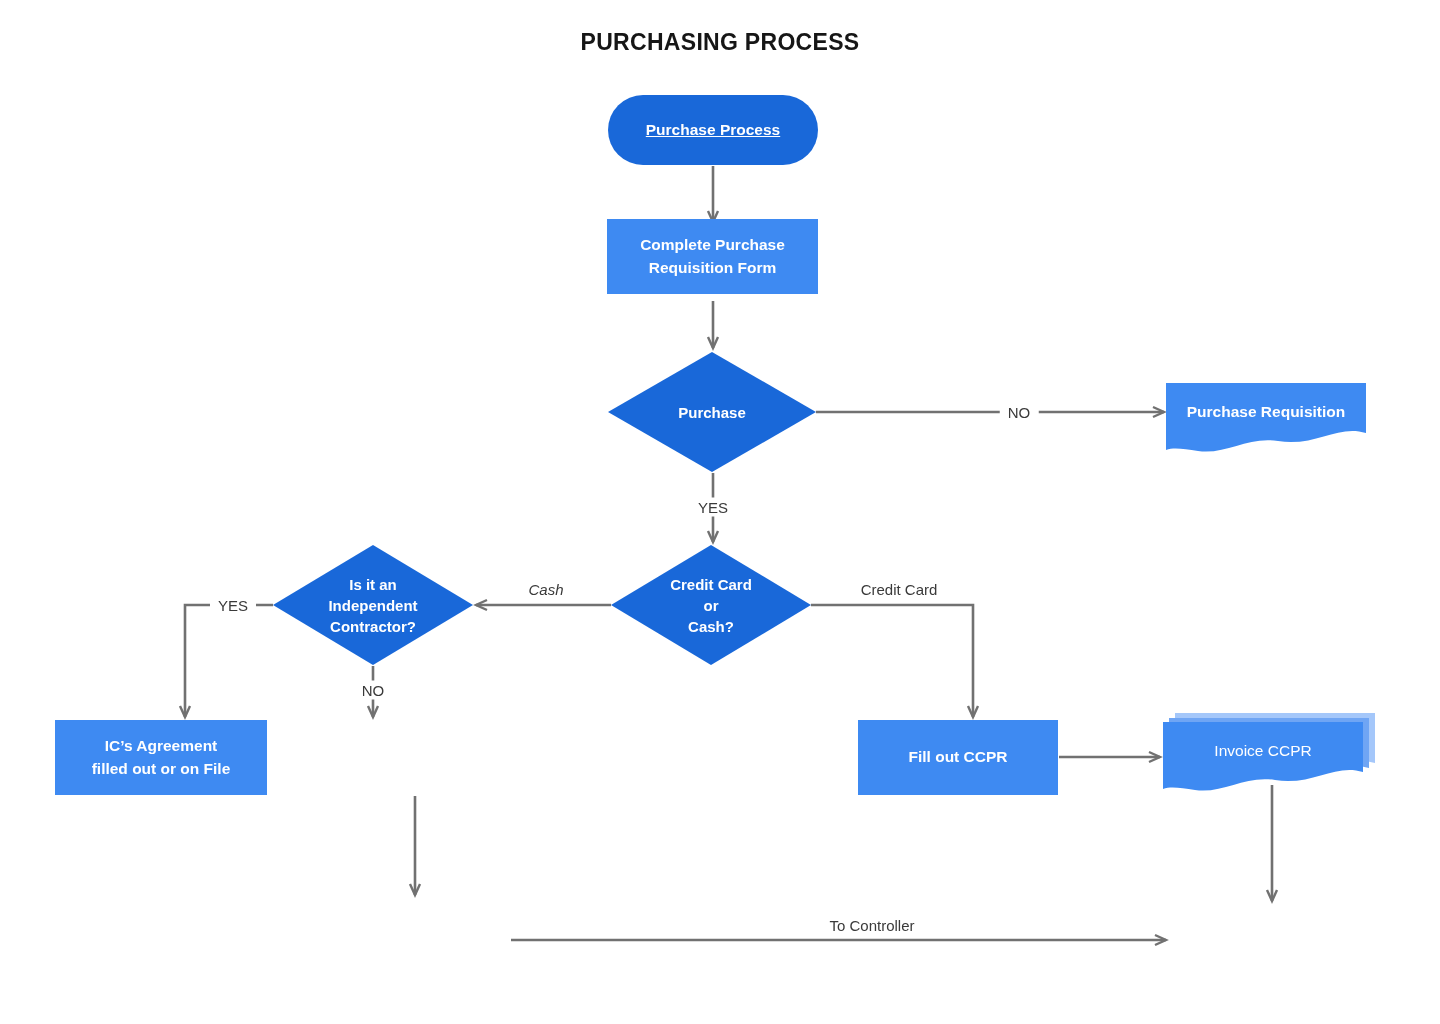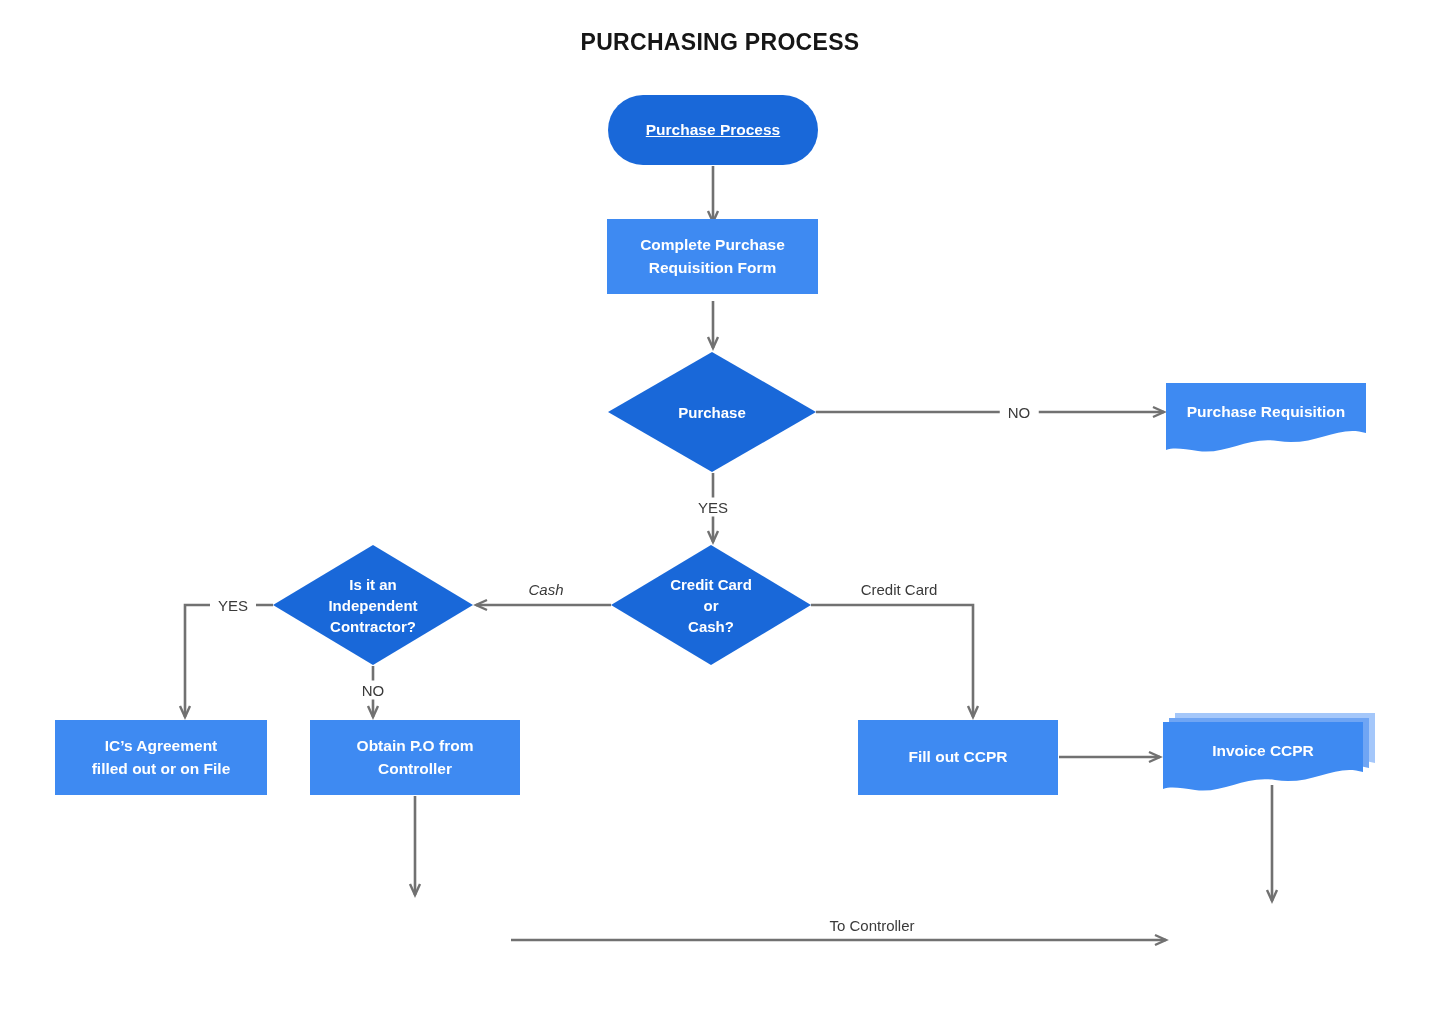--- a/index.html
+++ b/index.html
@@ -49,21 +49,21 @@
     background:var(--node-light);
     width:200px;height:70px;padding-bottom:12px;
   }
   .docstack{position:absolute;width:200px;height:70px;}
   .docstack .layer{position:absolute;inset:0;}
   .docstack .back{background:var(--stack-light);transform:translate(12px,-9px);}
   .docstack .mid{background:var(--stack-mid);transform:translate(6px,-4px);}
   .docstack .main{
     background:var(--node-light);
     display:flex;align-items:center;justify-content:center;
-    color:#fff;font-weight:700;font-size:15.5px;text-align:center;
+    color:#fff;font-weight:400;font-size:15.5px;text-align:center;
     padding-bottom:12px;box-sizing:border-box;
   }
   .edge-label{
     position:absolute;transform:translate(-50%,-50%);
     font-size:15px;color:var(--label-text);white-space:nowrap;
   }
   .lbl-bg{background:var(--background);padding:1px 8px;}
 </style>
 </head>
 <body>
@@ -119,24 +119,20 @@
     <span>Is it an</span>
     <span>Independent</span>
     <span>Contractor?</span>
   </div>
 
   <div class="node rect" style="left:55px;top:720px;width:212px;height:75px;">
     <span>IC’s Agreement</span>
     <span>filled out or on File</span>
   </div>
 
-  <div class="node rect" style="left:310px;top:720px;width:210px;height:75px;">
-    <span>Obtain P.O from</span>
-    <span>Controller</span>
-  </div>
 
 
   <div class="node rect" style="left:858px;top:720px;width:200px;height:75px;">
     <span>Fill out CCPR</span>
   </div>
 
   <div class="docstack" style="left:1163px;top:722px;">
     <div class="layer back docshape"></div>
     <div class="layer mid docshape"></div>
     <div class="layer main docshape">

